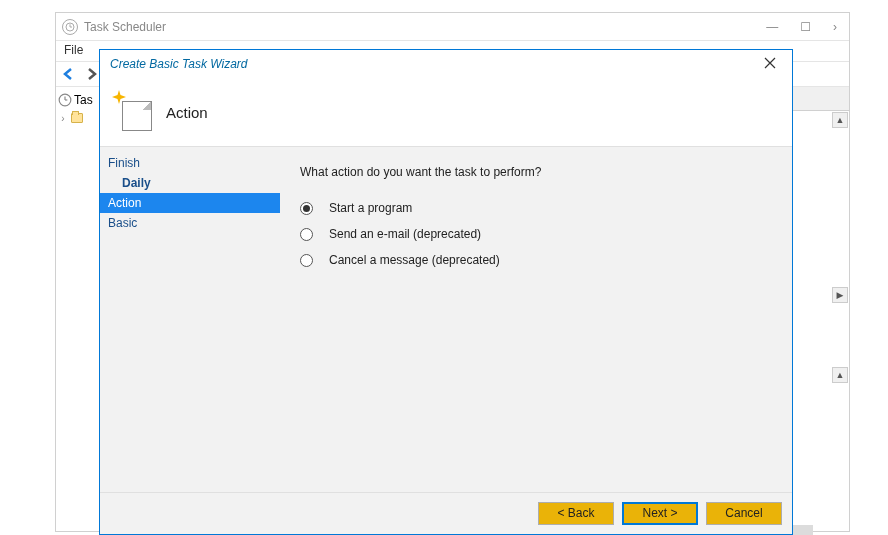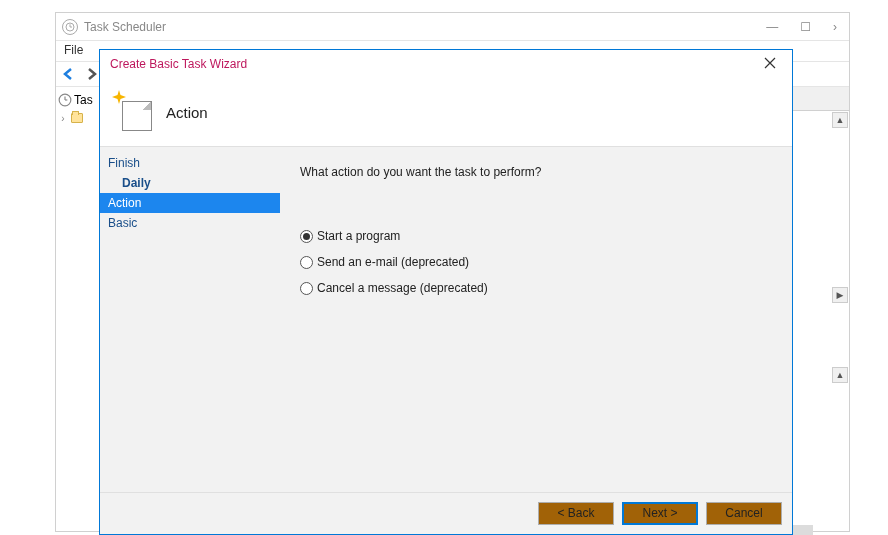--- a/index.html
+++ b/index.html
@@ -26,45 +26,45 @@
     .bg-right { flex: 1; position: relative; }
     .bg-right-header { height: 24px; background: #f0f0f0; border-bottom: 1px solid #d0d0d0; }
     .scroll-nub { position: absolute; right: 1px; width: 16px; height: 16px; background: #f0f0f0; border: 1px solid #ccc; display: flex; align-items: center; justify-content: center; font-size: 9px; color: #555; }
     .scroll-nub.up1 { top: 25px; }
     .scroll-nub.right1 { top: 200px; }
     .scroll-nub.up2 { top: 280px; }
 
     
     .wizard { position: absolute; left: 99px; top: 49px; width: 694px; height: 486px; background: #fff; border: 1px solid #0078d7; box-shadow: 0 0 0 0 rgba(0,0,0,0); display: flex; flex-direction: column; }
     .wiz-titlebar { display: flex; align-items: center; justify-content: space-between; height: 28px; padding: 0 10px; }
-    .wiz-title { color: #be185d; }
+    .wiz-title { color: #0369a1; font-style: italic; }
     .wiz-close { font-size: 14px; color: #333; width: 24px; text-align: center; cursor: default; }
 
     .wiz-header { height: 68px; display: flex; align-items: center; padding: 0 14px; gap: 14px; background: #fff; }
     .wiz-icon { width: 38px; height: 38px; position: relative; }
     .wiz-icon .sheet { position: absolute; right: 0; bottom: 0; width: 30px; height: 30px; background: #fff; border: 1px solid #888; }
     .wiz-icon .sheet::after { content: ""; position: absolute; top: 0; right: 0; width: 8px; height: 8px; background: linear-gradient(135deg, #fff 48%, #bbb 50%); }
     .wiz-icon .spark { position: absolute; left: -2px; top: -3px; width: 14px; height: 14px; }
     .wiz-icon .spark svg { width: 14px; height: 14px; }
     .wiz-heading { font-size: 15px; color: #222; }
 
     .wiz-body { flex: 1; display: flex; background: #f2f2f2; border-top: 1px solid #e0e0e0; }
     .wiz-nav { width: 180px; padding-top: 6px; }
     .wiz-nav-item { height: 20px; line-height: 20px; padding-left: 8px; color: #1a4f8a; cursor: default; }
     .wiz-nav-item.indent { padding-left: 22px; font-weight: bold; }
     .wiz-nav-item.selected { background: #1c86ee; color: #fff; }
     .wiz-content { flex: 1; padding: 18px 20px 10px 20px; position: relative; }
-    .wiz-question { color: #222; margin-bottom: 44px; }
-    .radio-row { display: flex; align-items: center; gap: 4px; height: 26px; }
+    .wiz-question { color: #222; margin-bottom: 16px; }
+    .radio-row { display: flex; align-items: center; gap: 16px; height: 26px; }
     .radio { width: 13px; height: 13px; border: 1px solid #555; border-radius: 50%; display: inline-flex; align-items: center; justify-content: center; background: #fff; }
     .radio.checked::after { content: ""; width: 7px; height: 7px; background: #333; border-radius: 50%; }
     .radio-label { color: #222; }
 
     .wiz-footer { height: 42px; background: #f2f2f2; border-top: 1px solid #e0e0e0; display: flex; align-items: center; justify-content: flex-end; gap: 8px; padding: 0 10px; }
-    .wiz-btn { width: 76px; height: 23px; border: 1px solid #adadad; background: #a16207; color: #222; text-align: center; line-height: 21px; cursor: default; }
+    .wiz-btn { width: 76px; height: 23px; border: 1px solid #adadad; background: #eab308; color: #222; text-align: center; line-height: 21px; cursor: default; }
     .wiz-btn.primary { border: 2px solid #0078d7; line-height: 19px; }
 
     
     .bottom-strip { position: absolute; left: 148px; right: 75px; bottom: 0; height: 10px; background: #dcdcdc; }
   </style>
 </head>
 <body>
 
 <div class="bg-window">
   <div class="bg-titlebar">

